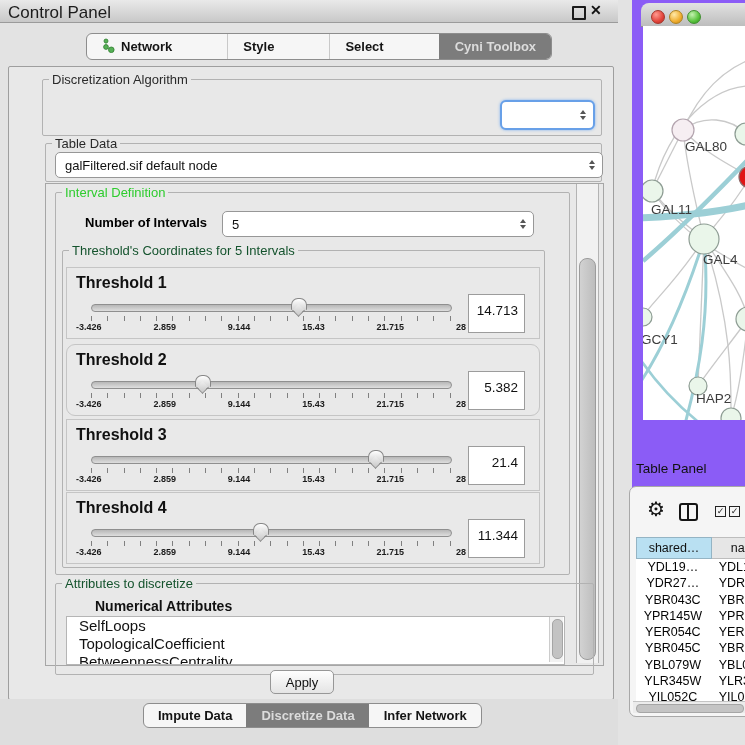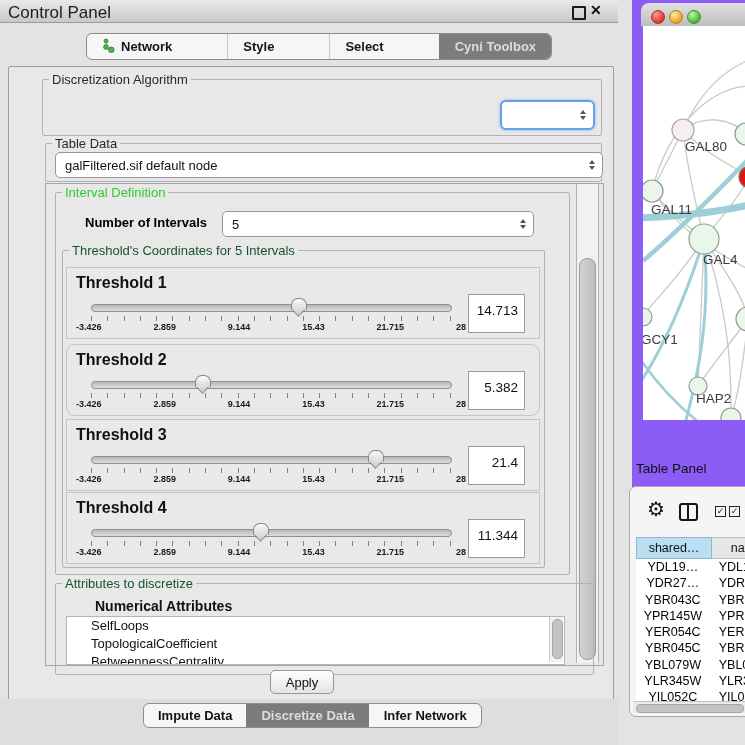--- a/index.html
+++ b/index.html
@@ -79,21 +79,21 @@
   .th-scale{position:absolute;left:9px;top:54px;width:390px;display:flex;
     justify-content:space-between;font-size:9px;font-weight:bold;color:#1a1a1a;}
   .th-value{position:absolute;left:401px;top:26px;width:57px;height:39px;background:#fff;
     border:1px solid #9c9c9c;font-size:13.5px;color:#111;text-align:right;
     line-height:31px;padding-right:6px;box-sizing:border-box;}
   
   #g-attrs{left:55px;top:583px;width:537px;height:90px;}
   #attrs-sub{left:60px;top:598px;font-size:14px;font-weight:bold;color:#111;margin-left:35px;}
   #attr-list{left:66px;top:616px;width:497px;height:47px;background:#fff;
     border:1px solid #b5b5b5;overflow:hidden;}
-  .attr-item{height:18px;line-height:18px;padding-left:24px;font-size:13px;color:#111;}
+  .attr-item{height:18px;line-height:18px;padding-left:12px;font-size:15px;color:#111;}
   #attr-sb{position:absolute;right:1px;top:1px;width:13px;height:45px;background:#f2f2f2;border-left:1px solid #ccc;}
   #attr-sb-thumb{position:absolute;left:2px;top:2px;width:9px;height:38px;background:#c3c3c3;
     border:1px solid #a5a5a5;border-radius:5px;}
   
   #apply-btn{left:270px;top:670px;width:62px;height:22px;background:linear-gradient(#fefefe,#e4e4e4);
     border:1px solid #979797;border-radius:5px;font-size:13px;color:#111;
     display:flex;align-items:center;justify-content:center;}
   #below-panel{left:0;top:699px;width:618px;height:46px;background:#dedede;}
   
   #right-bg{left:618px;top:0;width:127px;height:745px;background:#e3e3e3;}

